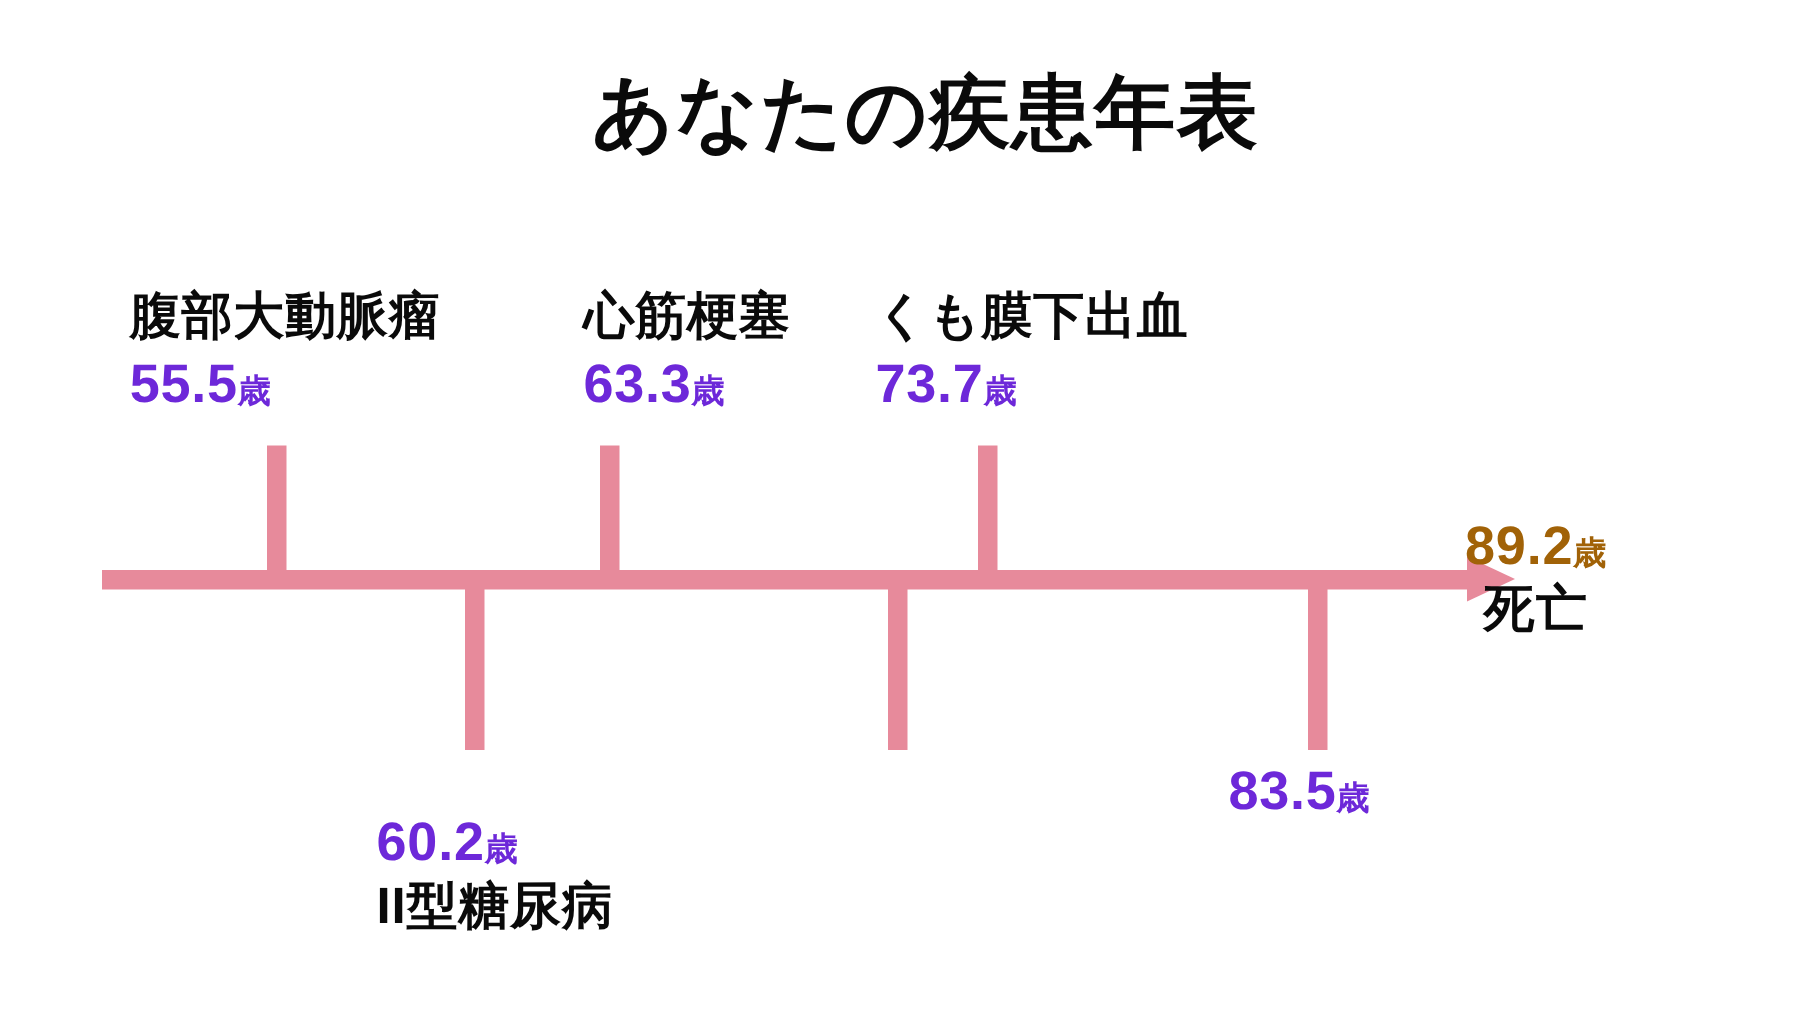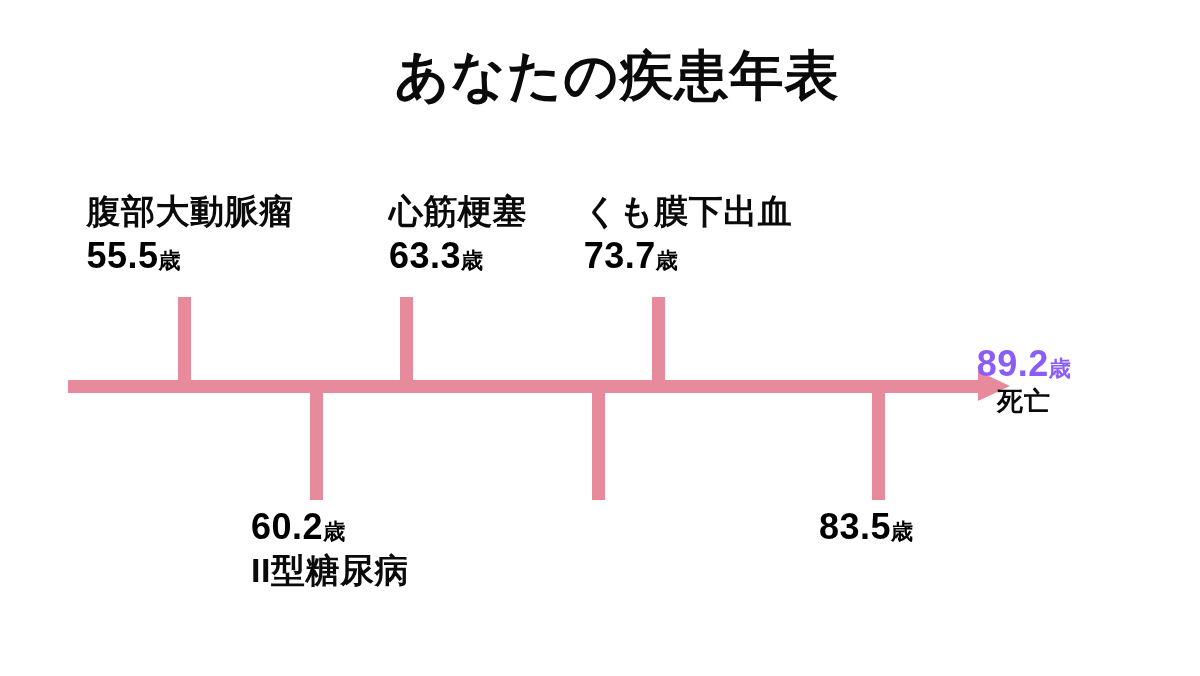--- a/index.html
+++ b/index.html
@@ -74,21 +74,21 @@
   .event .name {
     font-size: 34px;
     font-weight: 700;
     color: #0a0a0a;
     line-height: 1.28;
     letter-spacing: 0.5px;
   }
   .event .age {
     font-size: 36px;
     font-weight: 700;
-    color: #000000;
+    color: #6d28d9;
     line-height: 1.22;
     letter-spacing: 0.5px;
   }
   .event .age .unit {
     font-size: 22px;
     font-weight: 700;
     letter-spacing: 0;
   }
   .event.above { top: 190px; }
   .event.below { top: 505px; }
@@ -99,30 +99,30 @@
     position: absolute;
     left: 1024px;
     top: 342px;
     text-align: center;
     white-space: nowrap;
     transform: translateX(-50%);
   }
   .endpoint .age {
     font-size: 36px;
     font-weight: 700;
-    color: #8b5cf6;
+    color: #a16207;
     line-height: 1.2;
     letter-spacing: 0.5px;
   }
   .endpoint .age .unit {
     font-size: 22px;
     font-weight: 700;
   }
   .endpoint .name {
-    font-size: 26px;
+    font-size: 34px;
     font-weight: 700;
     color: #0a0a0a;
     line-height: 1.28;
     letter-spacing: 1px;
   }
 </style>
 </head>
 <body>
 
 <div id="stage">
@@ -139,21 +139,21 @@
       <div class="tick up" style="left: 400px;"></div>
       <div class="tick down" style="left: 592px;"></div>
       <div class="tick up" style="left: 652px;"></div>
       <div class="tick down" style="left: 872px;"></div>
     </div>
   <div id="events">
       <div class="event above" style="left: 190px;">
         <div class="name">腹部大動脈瘤</div>
         <div class="age"><span>55.5</span><span class="unit">歳</span></div>
       </div>
-      <div class="event below" style="left: 330px;">
+      <div class="event below" style="left: 330px; margin-top: 34px;">
         <div class="age"><span>60.2</span><span class="unit">歳</span></div>
         <div class="name">II型糖尿病</div>
       </div>
       <div class="event above" style="left: 418px; margin-left: 40px;">
         <div class="name">心筋梗塞</div>
         <div class="age"><span>63.3</span><span class="unit">歳</span></div>
       </div>
       <div class="event below" style="left: 598px;">
       </div>
       <div class="event above" style="left: 668px; margin-left: 20px;">

